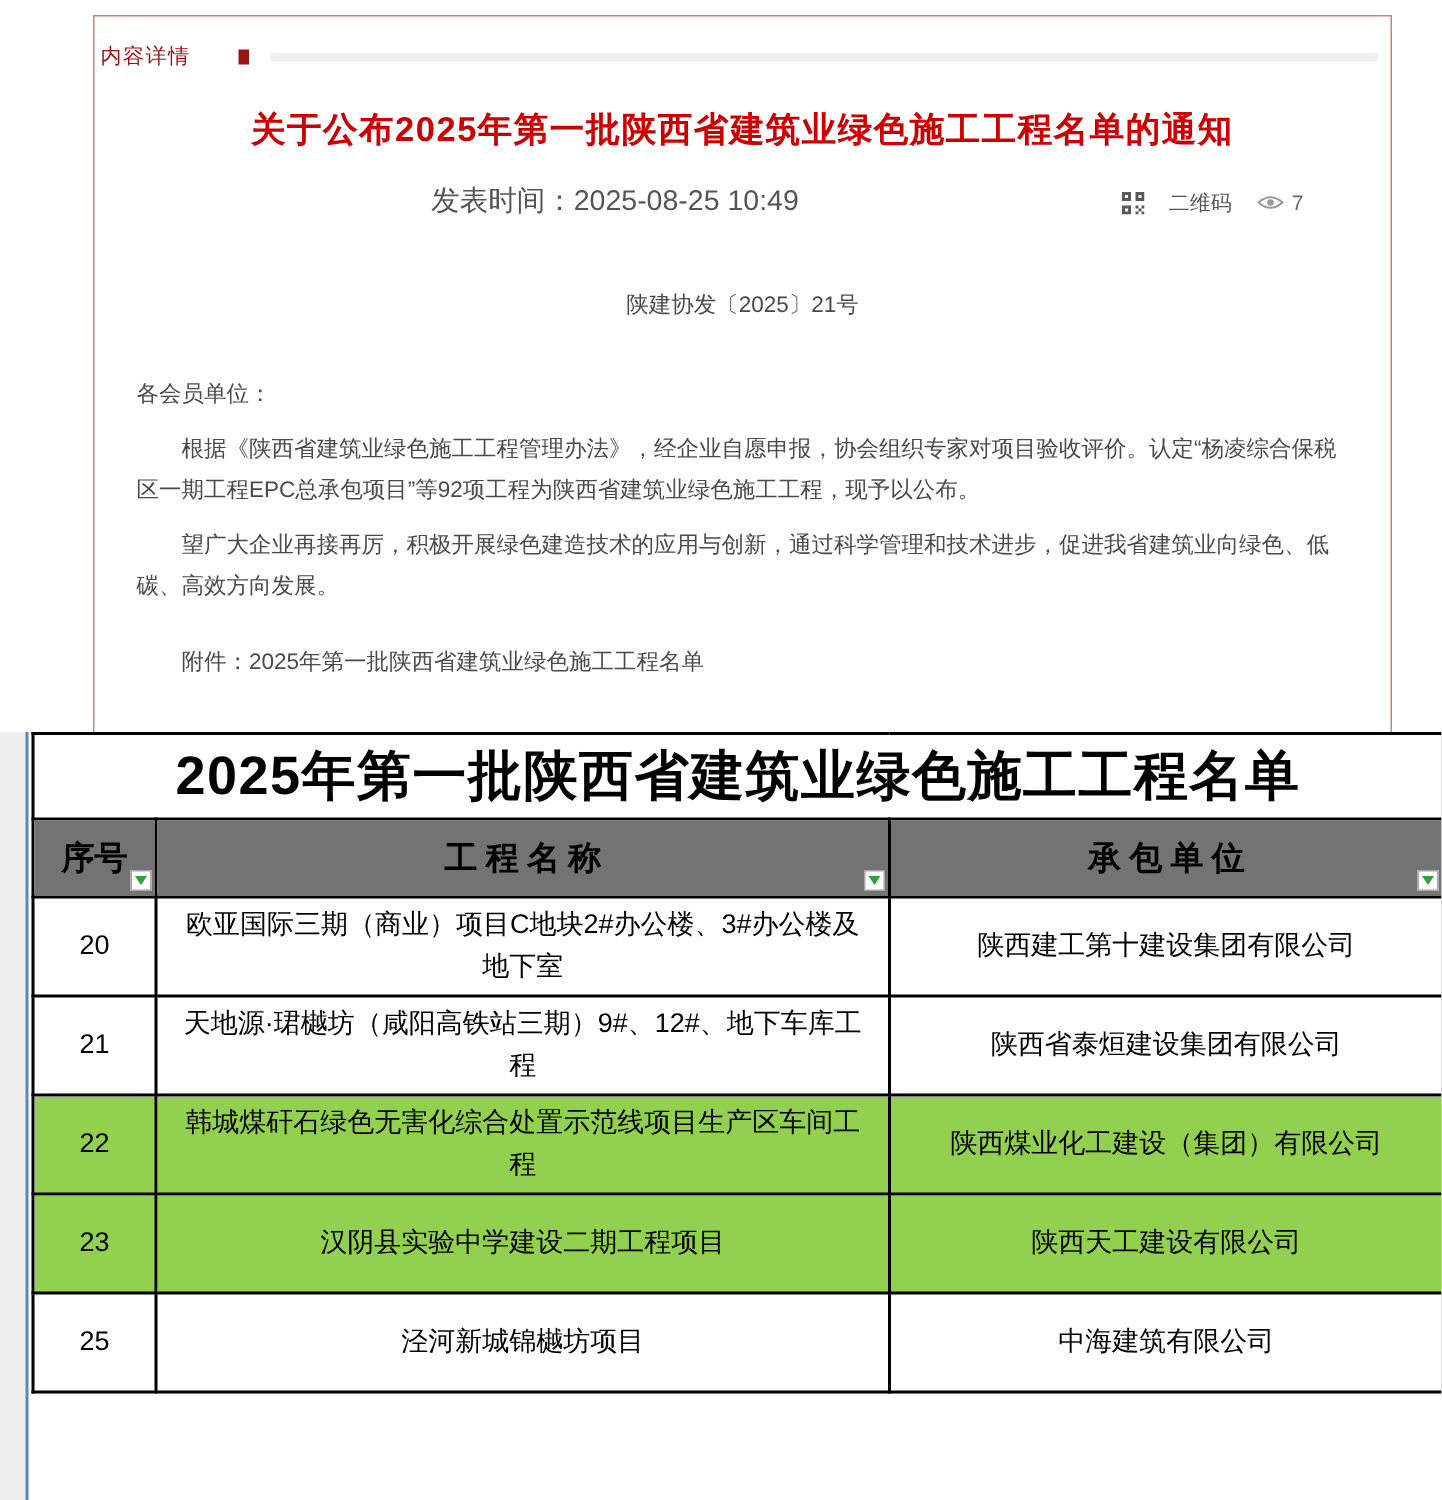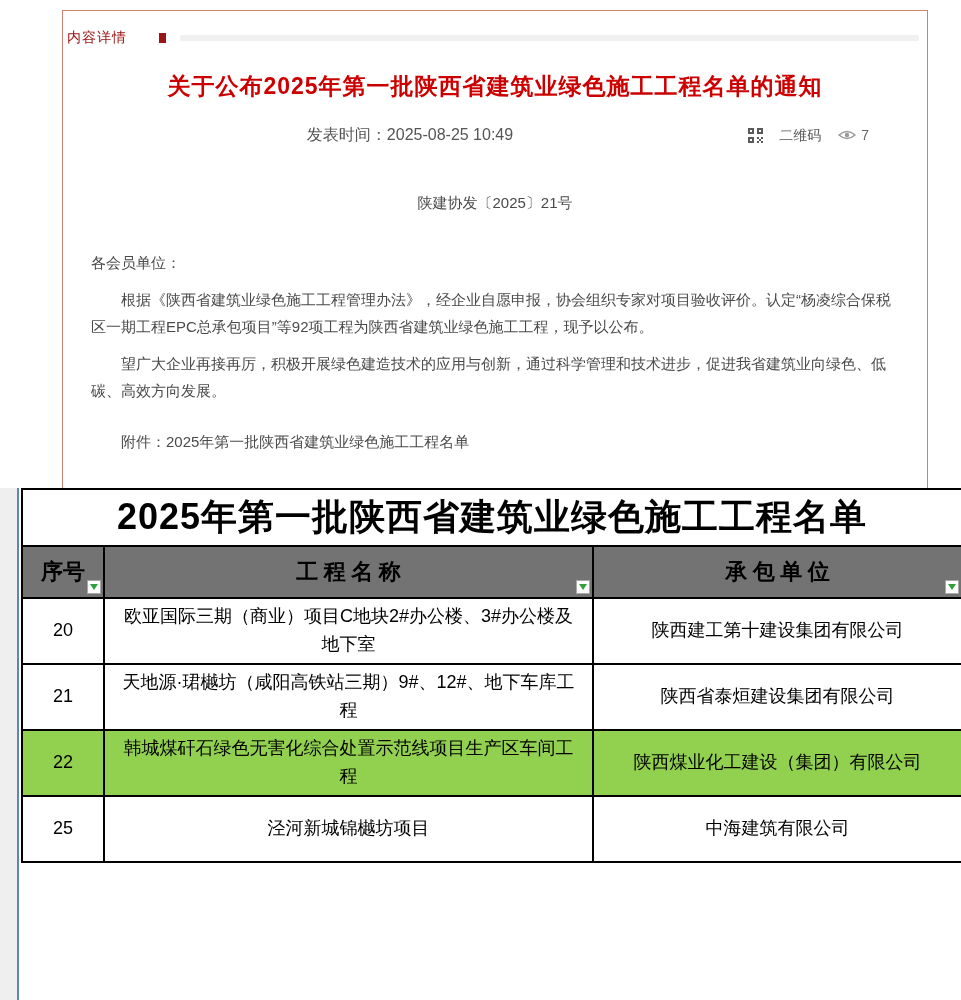--- a/index.html
+++ b/index.html
@@ -12,21 +12,21 @@
            border:1px solid #c9836f; border-bottom:none; background:#fff; }
   .panel-head { display:flex; align-items:center; padding:18px 8px 0 4px; }
   .section-label { color:#9a0f0f; font-size:14px; letter-spacing:1px; }
   .section-marker { width:7px; height:10px; background:#9a1616; margin-left:32px; flex:0 0 auto; }
   .head-rule { flex:1; height:6px; background:#f1f0f0; margin-left:14px; border-radius:2px; }
 
   .article-title { margin-top:24px; text-align:center; color:#cc0000;
                    font-size:23px; font-weight:600; letter-spacing:1px; }
 
   .meta-row { position:relative; margin-top:22px; height:22px; }
-  .meta-center { text-align:center; padding-right:170px; color:#555; font-size:16px; line-height:22px; }
+  .meta-center { text-align:center; padding-right:170px; color:#555; font-size:19px; line-height:22px; }
   .meta-right { position:absolute; right:58px; top:0; display:flex; align-items:center; gap:7px;
                 color:#555; font-size:14px; line-height:22px; }
   .qr-btn { display:flex; align-items:center; gap:16px; cursor:pointer; }
   .view-group { display:flex; align-items:center; gap:5px; margin-left:10px; color:#666; }
 
   .doc-number { margin-top:48px; text-align:center; color:#4a4a4a; font-size:15px; }
 
   .body-text { padding:0 28px; color:#4a4a4a; font-size:15px; line-height:27px; }
   .salutation { margin-top:36px; }
   .para { margin-top:10px; text-indent:2em; }
@@ -153,20 +153,25 @@
       <tr class="grid-row">
         <td class="cell-no">21</td>
         <td>天地源·珺樾坊（咸阳高铁站三期）9#、12#、地下车库工程</td>
         <td>陕西省泰烜建设集团有限公司</td>
       </tr>
       <tr class="grid-row green">
         <td class="cell-no">22</td>
         <td>韩城煤矸石绿色无害化综合处置示范线项目生产区车间工程</td>
         <td>陕西煤业化工建设（集团）有限公司</td>
       </tr>
+      <tr class="grid-row green">
+        <td class="cell-no">23</td>
+        <td>汉阴县实验中学建设二期工程项目</td>
+        <td>陕西天工建设有限公司</td>
+      </tr>
       <tr class="grid-row">
         <td class="cell-no">25</td>
         <td>泾河新城锦樾坊项目</td>
         <td>中海建筑有限公司</td>
       </tr>
     </tbody>
       </table>
   </div>
 </div>
 

